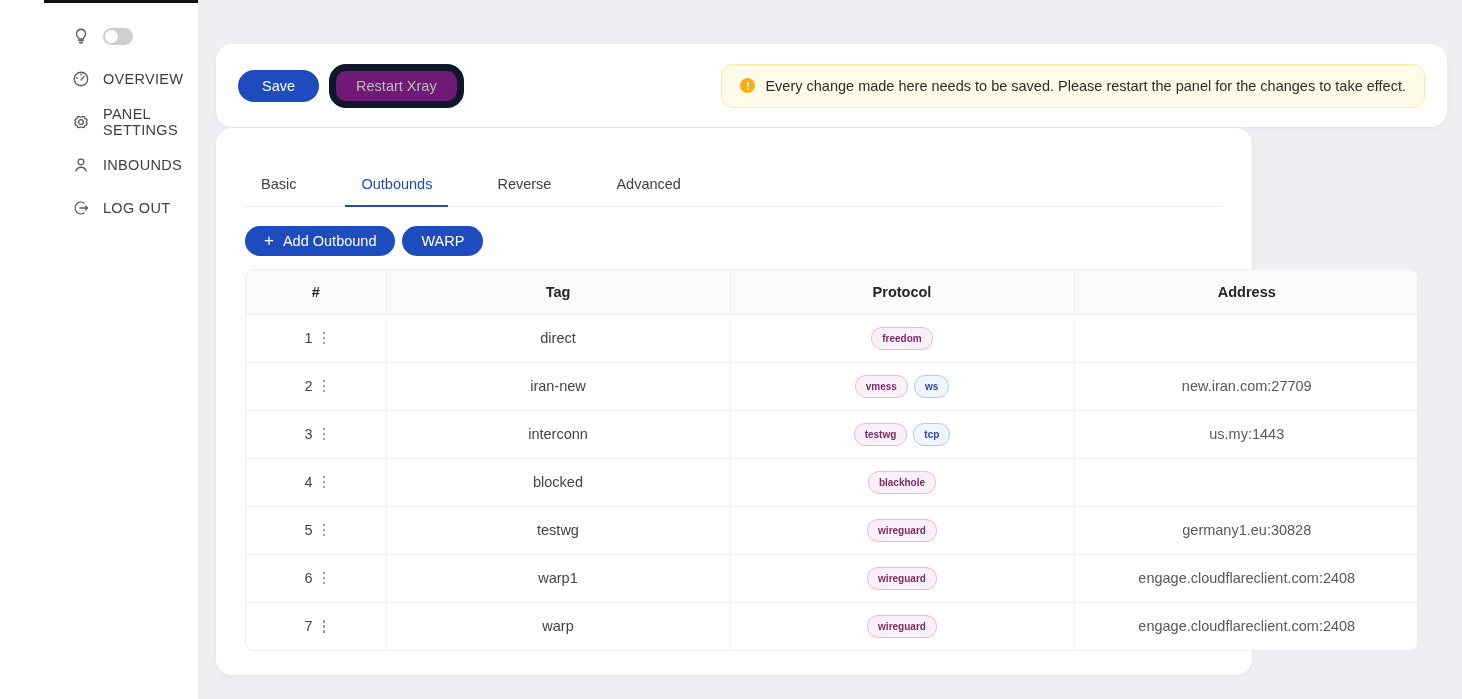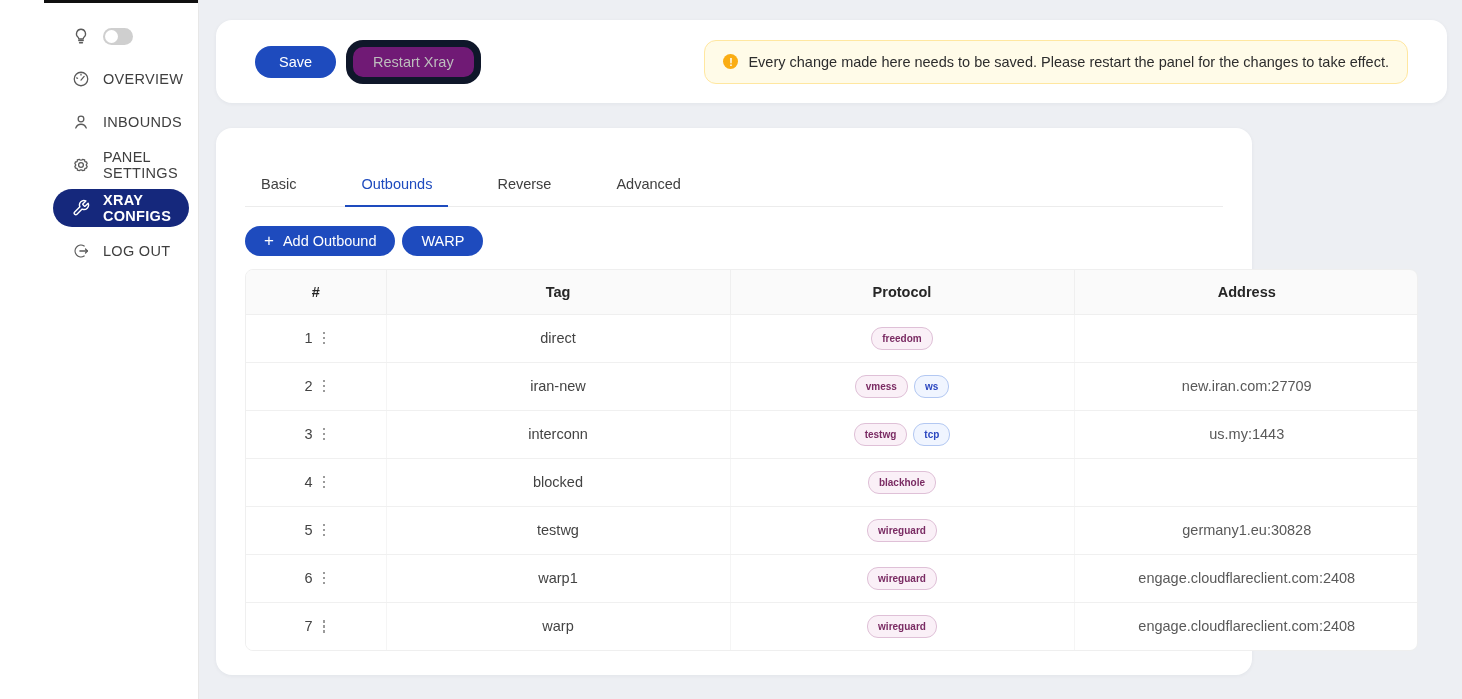--- a/index.html
+++ b/index.html
@@ -31,23 +31,23 @@
     width:30px; height:17px; border-radius:9px; background:#cfcfcf; position:relative; cursor:pointer;
   }
   .toggle-knob {
     position:absolute; left:2px; top:2px; width:13px; height:13px; border-radius:50%; background:#ffffff;
   }
 
   
   .page { position:absolute; left:200px; top:0; width:1262px; height:699px; }
 
   .card-top {
-    position:absolute; left:16px; top:20px; width:1231px; height:83px;
+    position:absolute; left:16px; top:44px; width:1231px; height:83px;
     background:#fff; border-radius:16px; box-shadow:0 1px 4px rgba(25,35,60,.05);
-    display:flex; align-items:center; justify-content:space-between; padding:0 39px;
+    display:flex; align-items:center; justify-content:space-between; padding:0 22px;
   }
   .btn { border:none; cursor:pointer; font-family:inherit; }
   .btn-save {
     background:#1e4bbe; color:#fff; border-radius:17px; padding:8px 24px; font-size:14.5px;
   }
   .btn-restart {
     background:#701a75; color:#bdbdbd; border:7px solid #0f172a; border-radius:17px;
     padding:7px 20px; font-size:14.5px; margin-left:10px; cursor:not-allowed;
   }
   .alert {
@@ -122,43 +122,35 @@
             <circle cx="12" cy="12" r="9"></circle>
             <path d="M12 13.5 16.2 8.6"></path>
             <path d="M6.2 10.5l1.2.5"></path>
             <path d="M12 5.5v1.3"></path>
           </svg>
         </span>
         <span>OVERVIEW</span>
       </div>
       <div class="nav-row">
         <span class="nav-icon">
+          <svg width="18" height="18" viewBox="0 0 24 24" fill="none" stroke="currentColor" stroke-width="1.7" stroke-linecap="round" stroke-linejoin="round">
+            <path d="M12 15.2a3.2 3.2 0 1 0 0-6.4 3.2 3.2 0 0 0 0 6.4z"></path>
+            <path d="M19 12c0-.6.5-1.2 1.2-1.6l-.9-2.7c-.8.2-1.6 0-2-.4-.4-.4-.6-1.2-.4-2l-2.7-.9C13.8 5 13 5.5 12 5.5S10.2 5 9.8 4.4l-2.7.9c.2.8 0 1.6-.4 2-.4.4-1.2.6-2 .4l-.9 2.7c.7.4 1.2 1 1.2 1.6s-.5 1.2-1.2 1.6l.9 2.7c.8-.2 1.6 0 2 .4.4.4.6 1.2.4 2l2.7.9c.4-.6 1.2-1.1 2.2-1.1s1.8.5 2.2 1.1l2.7-.9c-.2-.8 0-1.6.4-2 .4-.4 1.2-.6 2-.4l.9-2.7c-.7-.4-1.2-1-1.2-1.6z"></path>
+          </svg>
+        </span>
+        <span>PANEL SETTINGS</span>
+      </div>
+      <div class="nav-row">
+        <span class="nav-icon">
           <svg width="18" height="18" viewBox="0 0 24 24" fill="none" stroke="currentColor" stroke-width="1.7" stroke-linecap="round">
             <circle cx="12" cy="8" r="3.8"></circle>
             <path d="M5 20c1.4-3.4 3.9-5 7-5s5.6 1.6 7 5"></path>
           </svg>
         </span>
         <span>INBOUNDS</span>
-      </div>
-      <div class="nav-row">
-        <span class="nav-icon">
-          <svg width="18" height="18" viewBox="0 0 24 24" fill="none" stroke="currentColor" stroke-width="1.7" stroke-linecap="round" stroke-linejoin="round">
-            <path d="M12 15.2a3.2 3.2 0 1 0 0-6.4 3.2 3.2 0 0 0 0 6.4z"></path>
-            <path d="M19 12c0-.6.5-1.2 1.2-1.6l-.9-2.7c-.8.2-1.6 0-2-.4-.4-.4-.6-1.2-.4-2l-2.7-.9C13.8 5 13 5.5 12 5.5S10.2 5 9.8 4.4l-2.7.9c.2.8 0 1.6-.4 2-.4.4-1.2.6-2 .4l-.9 2.7c.7.4 1.2 1 1.2 1.6s-.5 1.2-1.2 1.6l.9 2.7c.8-.2 1.6 0 2 .4.4.4.6 1.2.4 2l2.7.9c.4-.6 1.2-1.1 2.2-1.1s1.8.5 2.2 1.1l2.7-.9c-.2-.8 0-1.6.4-2 .4-.4 1.2-.6 2-.4l.9-2.7c-.7-.4-1.2-1-1.2-1.6z"></path>
-          </svg>
-        </span>
-        <span>PANEL SETTINGS</span>
-      </div>
-      <div class="nav-row active">
-        <span class="nav-icon">
-          <svg width="18" height="18" viewBox="0 0 24 24" fill="none" stroke="currentColor" stroke-width="1.9" stroke-linecap="round" stroke-linejoin="round">
-            <path d="M14.7 6.3a1 1 0 0 0 0 1.4l1.6 1.6a1 1 0 0 0 1.4 0l3.77-3.77a6 6 0 0 1-7.94 7.94l-6.91 6.91a2.12 2.12 0 0 1-3-3l6.91-6.91a6 6 0 0 1 7.94-7.94l-3.76 3.76z"></path>
-          </svg>
-        </span>
-        <span>XRAY CONFIGS</span>
       </div>
       <div class="nav-row">
         <span class="nav-icon">
           <svg width="18" height="18" viewBox="0 0 24 24" fill="none" stroke="currentColor" stroke-width="1.7" stroke-linecap="round" stroke-linejoin="round">
             <path d="M16.2 5.3A7.9 7.9 0 1 0 16.2 18.7"></path>
             <path d="M10.5 12h10"></path>
             <path d="M18 9.4l2.5 2.6L18 14.6"></path>
           </svg>
         </span>
         <span>LOG OUT</span>

